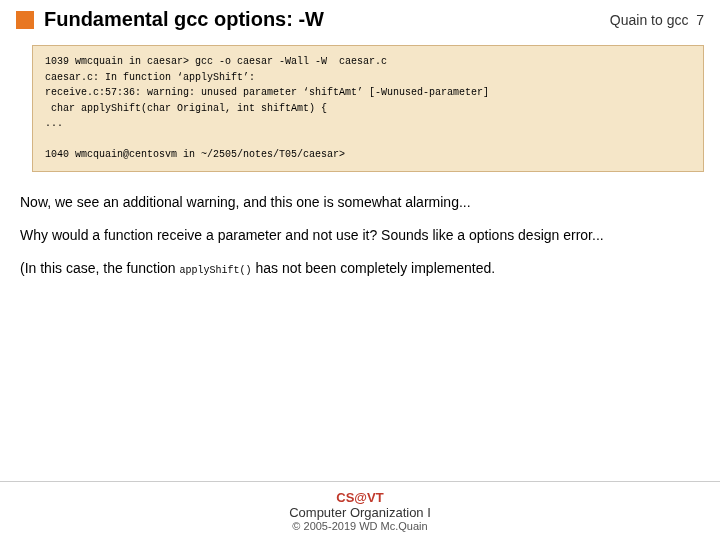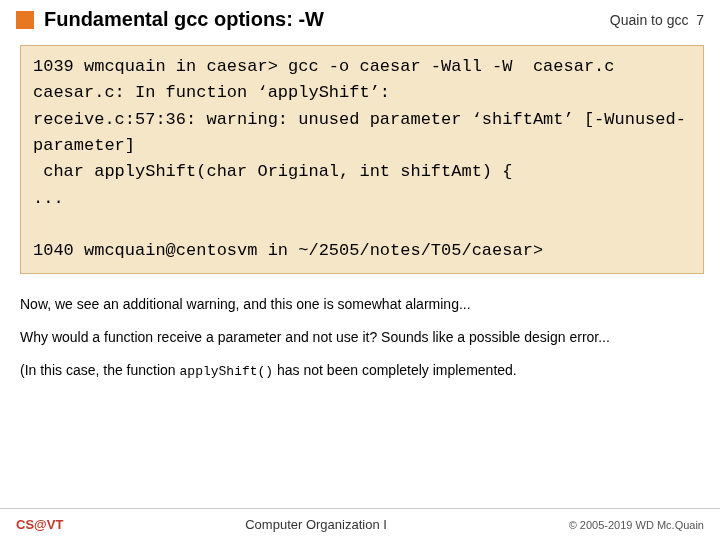--- a/index.html
+++ b/index.html
@@ -34,56 +34,57 @@
       color: #000;
       flex: 1;
     }
 
     .header-right {
       font-size: 14px;
       color: #333;
     }
 
     .code-block {
-      margin: 6px 16px 10px 20px;
+      margin: 6px 16px 10px 32px;
       background: #f5e6c8;
       border: 1px solid #d4b483;
       padding: 8px 12px;
       font-family: 'Courier New', Courier, monospace;
-      font-size: 17px;
+      font-size: 10px;
       line-height: 1.55;
       color: #000;
     }
 
     .content {
       padding: 10px 20px;
     }
 
     .content p {
       font-size: 14px;
       color: #000;
       margin-bottom: 12px;
       line-height: 1.5;
     }
 
     .inline-code {
       font-family: 'Courier New', Courier, monospace;
-      font-size: 13px;
+      font-size: 10px;
     }
 
     .footer {
       position: absolute;
       bottom: 0;
       left: 0;
       right: 0;
       display: flex;
       justify-content: space-between;
       align-items: center;
       padding: 8px 16px;
       border-top: 1px solid #ccc;
+      flex-direction: column;
     }
 
     .footer-left {
       font-size: 13px;
       color: #c0392b;
       font-weight: bold;
     }
 
     .footer-center {
       font-size: 13px;
@@ -111,21 +112,21 @@
   <div>caesar.c: In function ‘applyShift’:</div>
   <div>receive.c:57:36: warning: unused parameter ‘shiftAmt’ [-Wunused-parameter]</div>
   <div>&nbsp;char applyShift(char Original, int shiftAmt) {</div>
   <div>...</div>
   <div>&nbsp;</div>
   <div>1040 wmcquain@centosvm in ~/2505/notes/T05/caesar&gt;</div>
 </div>
 
 <div class="content">
   <p>Now, we see an additional warning, and this one is somewhat alarming...</p>
-  <p>Why would a function receive a parameter and not use it?  Sounds like a possible design error...</p>
+  <p>Why would a function receive a parameter and not use it?  Sounds like a options design error...</p>
   <p>
     <span>(In this case, the function </span><span class="inline-code">applyShift()</span><span> has not been completely implemented.</span>
   </p>
 </div>
 
 <div class="footer">
   <span class="footer-left">CS@VT</span>
   <span class="footer-center">Computer Organization I</span>
   <span class="footer-right">© 2005-2019 WD Mc.Quain</span>
 </div>

